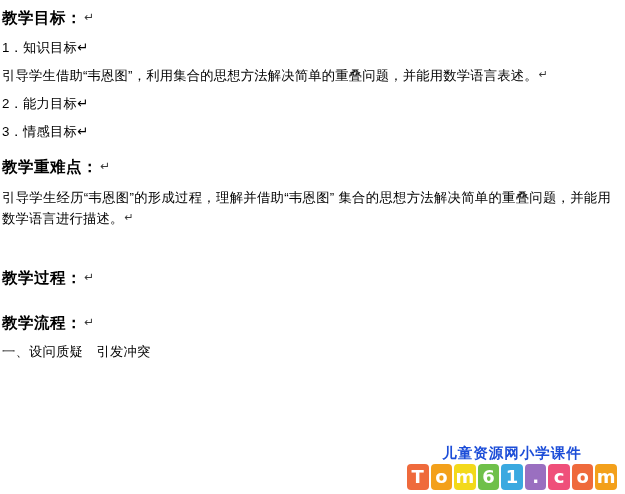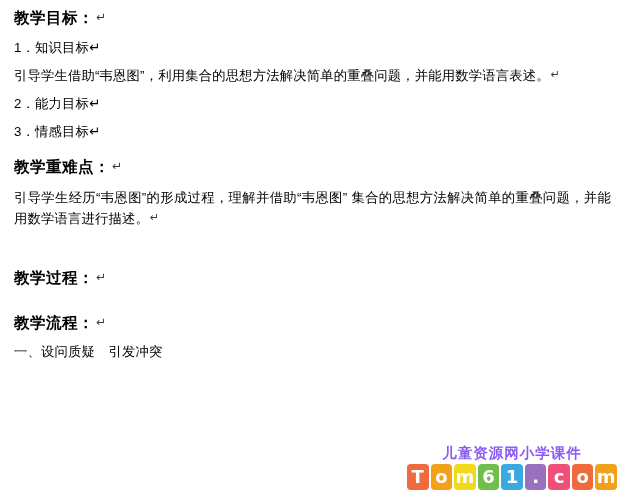--- a/index.html
+++ b/index.html
@@ -13,21 +13,21 @@
     font-family: "Liberation Sans", "DejaVu Sans", sans-serif;
     color: #000000;
     overflow: hidden;
     position: relative;
   }
   .page {
     position: relative;
     width: 625px;
     height: 494px;
     box-sizing: border-box;
-    padding: 6px 14px 0 14px;
+    padding: 6px 14px 0 2px;
   }
   .heading {
     font-size: 15.5px;
     font-weight: bold;
     letter-spacing: 0.5px;
     line-height: 1.5;
     margin: 0 0 8px 0;
     white-space: nowrap;
   }
   .heading .pmark {
@@ -73,21 +73,21 @@
     position: absolute;
     right: 8px;
     bottom: 4px;
     width: 210px;
     text-align: center;
     user-select: none;
   }
   .wm-top {
     font-size: 14.5px;
     font-weight: bold;
-    color: #8b5cf6;
+    color: #1d4ed8;
     letter-spacing: 1px;
     line-height: 1.2;
     margin-bottom: 2px;
     white-space: nowrap;
   }
   .wm-letters {
     display: flex;
     justify-content: center;
     gap: 2px;
   }

